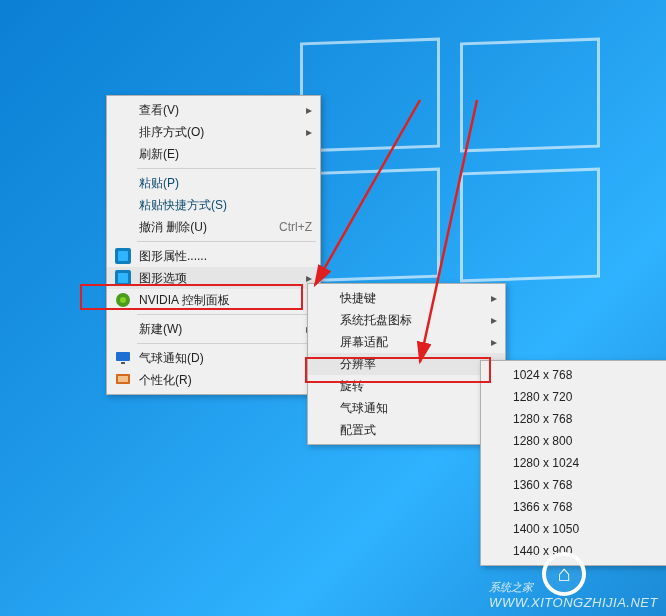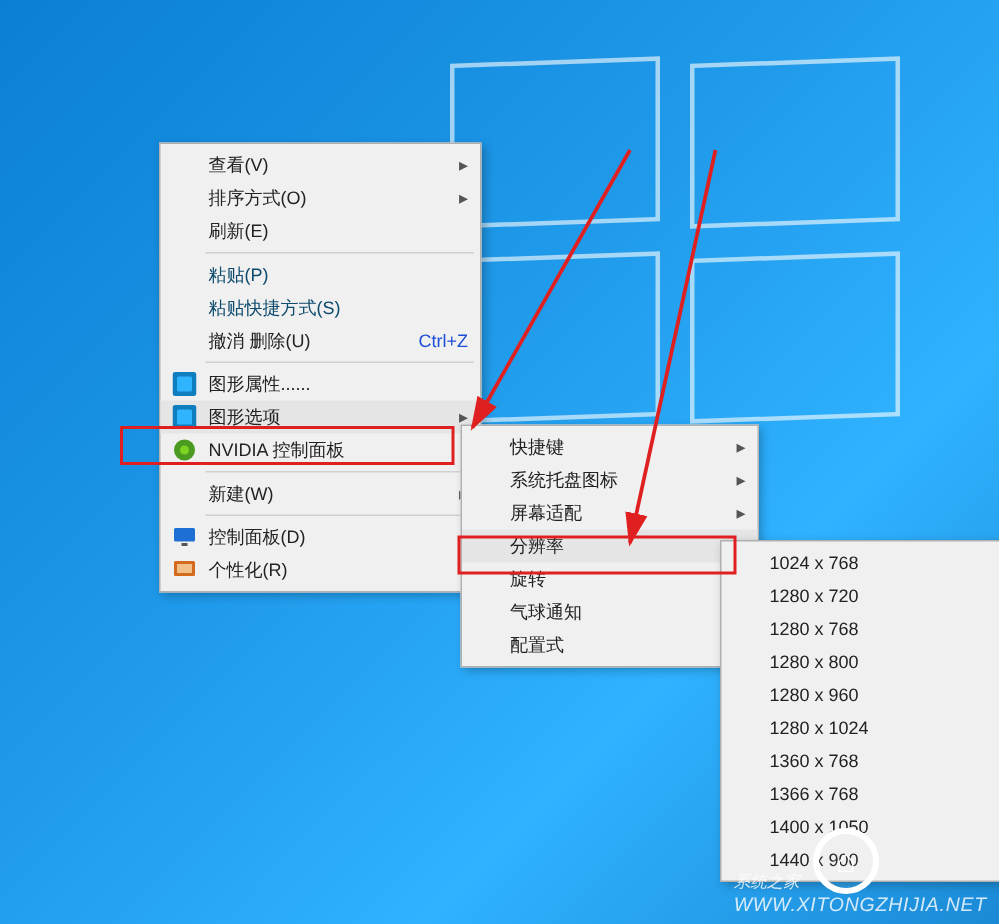--- a/index.html
+++ b/index.html
@@ -20,21 +20,21 @@
     font-size: 12px; color: #222; box-shadow: 2px 2px 6px rgba(0,0,0,0.25);
   }
   .menu-item {
     display: flex; align-items: center; padding: 4px 8px 4px 6px;
     height: 22px; cursor: default; position: relative;
   }
   .menu-item.hover { background: #e5e5e5; }
   .menu-item.disabled { color: #0c4a6e; }
   .icon-slot { width: 20px; height: 16px; margin-right: 6px; display:flex; align-items:center; justify-content:center; flex-shrink:0; }
   .label { flex: 1; white-space: nowrap; }
-  .shortcut { color: #1d4ed8; margin-left: 20px; text-align: center; }
+  .shortcut { color: #737373; margin-left: 20px; text-align: center; }
   .arrow { margin-left: 20px; color: #555; width:8px; text-align:right; }
   .sep { height: 1px; background: #d0d0d0; margin: 3px 4px 3px 30px; }
 
   .menu1 { top: 95px; left: 84px; width: 215px; padding: 3px 0; margin-left: 22px; }
   .menu2 { top: 283px; left: 307px; width: 199px; padding: 3px 0; }
   .menu3 { top: 360px; left: 480px; width: 188px; padding: 3px 0; }
 
   .highlight-box { position: absolute; border: 2px solid #e02020; pointer-events: none; }
   .hb1 { top: 284px; left: 80px; width: 223px; height: 26px; }
   .hb2 { top: 357px; left: 305px; width: 186px; height: 26px; }
@@ -119,21 +119,21 @@
         <span class="arrow">▸</span>
       </div>
       <div class="sep"></div>
       <div class="menu-item">
         <span class="icon-slot">
           <svg class="ic" viewBox="0 0 16 16">
             <rect x="1" y="2" width="14" height="9" rx="1" fill="#1e6fd3"></rect>
             <rect x="6" y="12" width="4" height="2" fill="#555"></rect>
           </svg>
         </span>
-        <span class="label">控制面板(D)</span>
+        <span class="label">气球通知(D)</span>
       </div>
       <div class="menu-item">
         <span class="icon-slot">
           <svg class="ic" viewBox="0 0 16 16">
             <rect x="1" y="2" width="14" height="10" rx="1" fill="#d46a1e"></rect>
             <rect x="3" y="4" width="10" height="6" fill="#f2c089"></rect>
           </svg>
         </span>
         <span class="label">个性化(R)</span>
       </div>
@@ -184,24 +184,20 @@
         <span class="icon-slot"></span>
         <span class="label">1280 x 720</span>
       </div>
       <div class="menu-item">
         <span class="icon-slot"></span>
         <span class="label">1280 x 768</span>
       </div>
       <div class="menu-item">
         <span class="icon-slot"></span>
         <span class="label">1280 x 800</span>
-      </div>
-      <div class="menu-item">
-        <span class="icon-slot"></span>
-        <span class="label">1280 x 960</span>
       </div>
       <div class="menu-item">
         <span class="icon-slot"></span>
         <span class="label">1280 x 1024</span>
       </div>
       <div class="menu-item">
         <span class="icon-slot"></span>
         <span class="label">1360 x 768</span>
       </div>
       <div class="menu-item">

